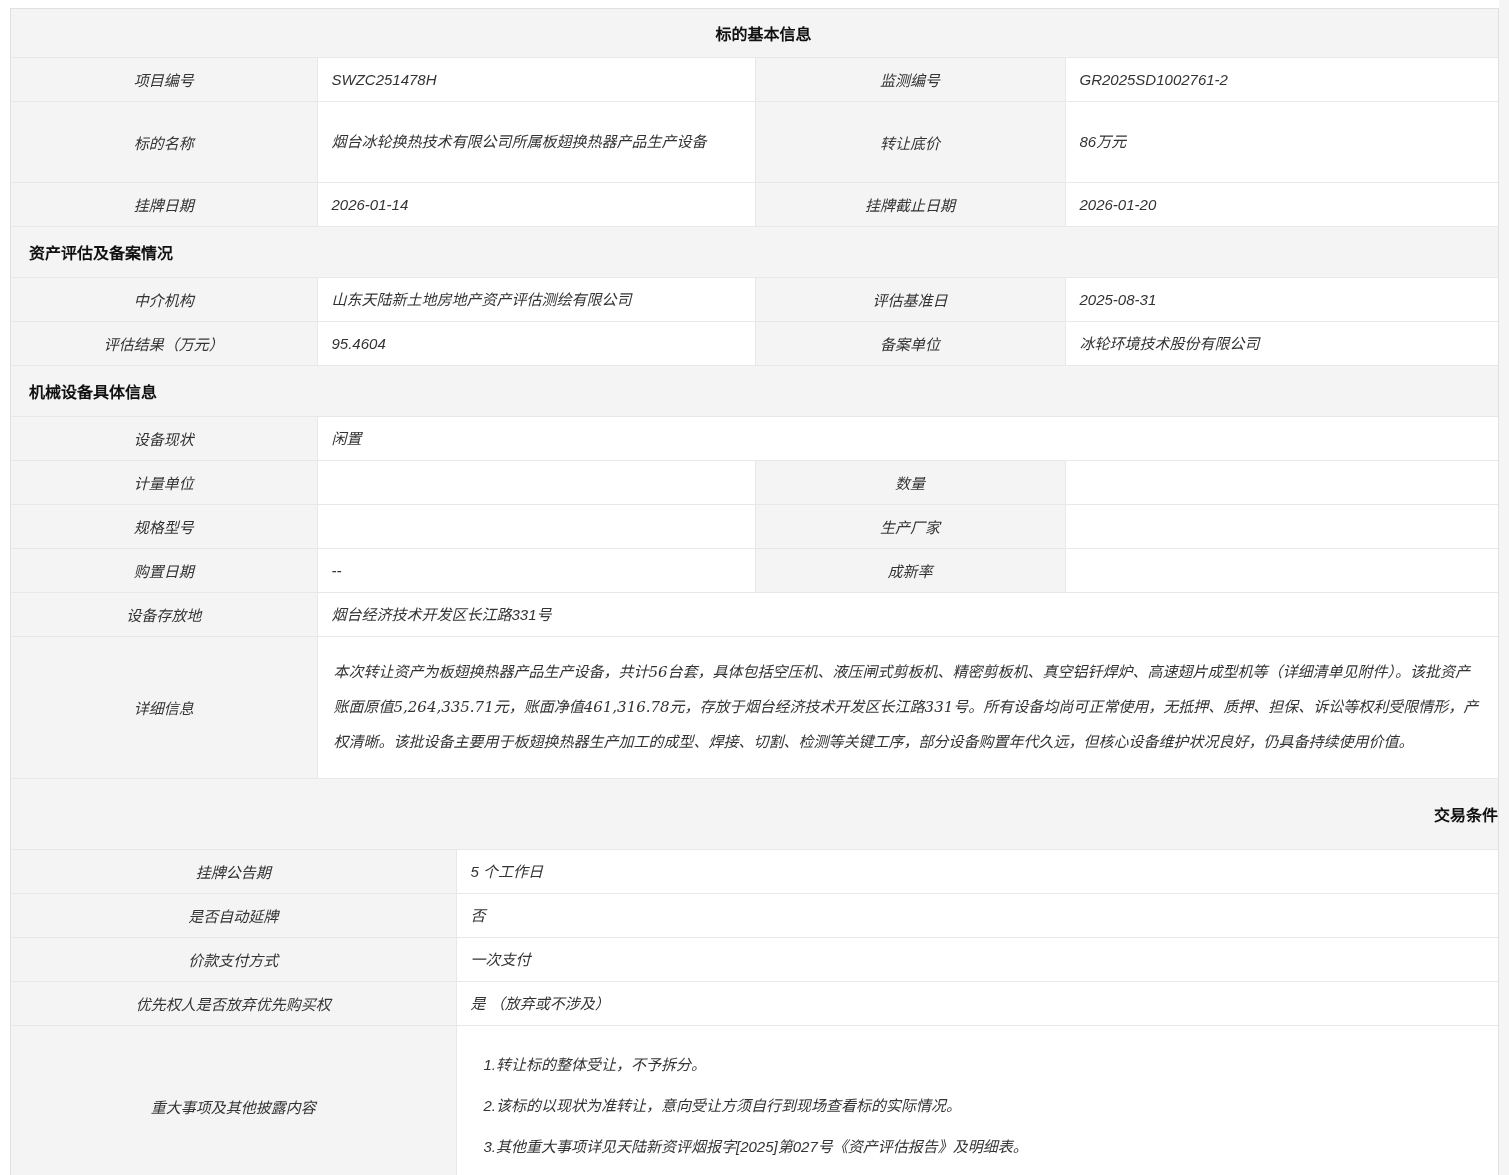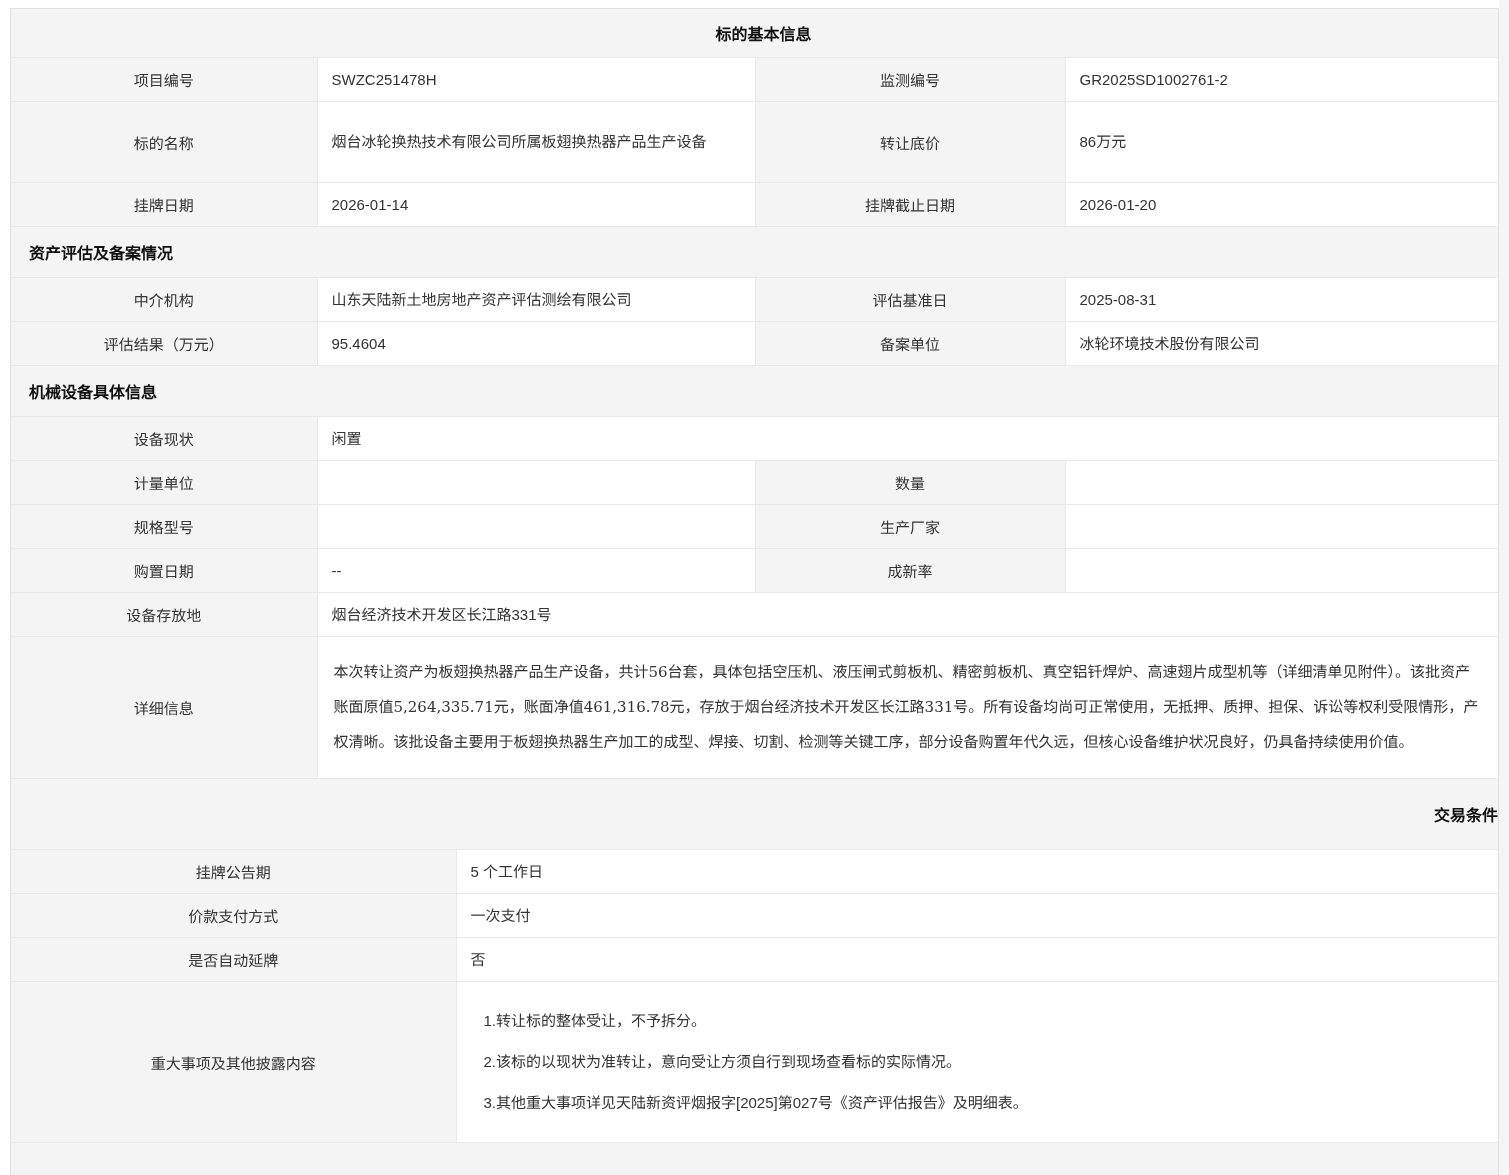--- a/index.html
+++ b/index.html
@@ -32,20 +32,21 @@
     padding-left:18px;
     font-size:16px;font-weight:bold;color:var(--c-title);
   }
   .band-1{height:48px;justify-content:center;}
   .band-2,.band-3{height:50px;}
   .band-4{height:70px;justify-content:flex-end;}
   table.tbl{
     width:100%;border-collapse:collapse;table-layout:fixed;
     background:var(--c-cell_bg);
     border-top:1px solid var(--c-border);
+    font-style:italic;
   }
   table.tbl td{
     border-bottom:1px solid var(--c-border);
     border-right:1px solid var(--c-border);
     font-size:15px;color:var(--c-text);
     vertical-align:middle;
     overflow:hidden;
   }
   table.tbl td:last-child{border-right:none;}
   td.lbl{
@@ -193,26 +194,30 @@
     <colgroup>
         <col style="width:445px">
         <col>
       </colgroup>
     <tbody>
     <tr class="r44">
       <td class="lbl">挂牌公告期</td>
       <td class="val">5 个工作日</td>
     </tr>
     <tr class="r44">
+      <td class="lbl">是否自动延牌</td>
+      <td class="val">否</td>
+    </tr>
+    <tr class="r44">
       <td class="lbl">价款支付方式</td>
       <td class="val">一次支付</td>
     </tr>
     <tr class="r44">
-      <td class="lbl">是否自动延牌</td>
-      <td class="val">否</td>
+      <td class="lbl">优先权人是否放弃优先购买权</td>
+      <td class="val">是 （放弃或不涉及）</td>
     </tr>
     <tr class="r110">
       <td class="lbl">重大事项及其他披露内容</td>
       <td class="val multi">
         <p>1.转让标的整体受让，不予拆分。</p>
         <p>2.该标的以现状为准转让，意向受让方须自行到现场查看标的实际情况。</p>
         <p>3.其他重大事项详见天陆新资评烟报字[2025]第027号《资产评估报告》及明细表。</p>
       </td>
     </tr>
   </tbody>

